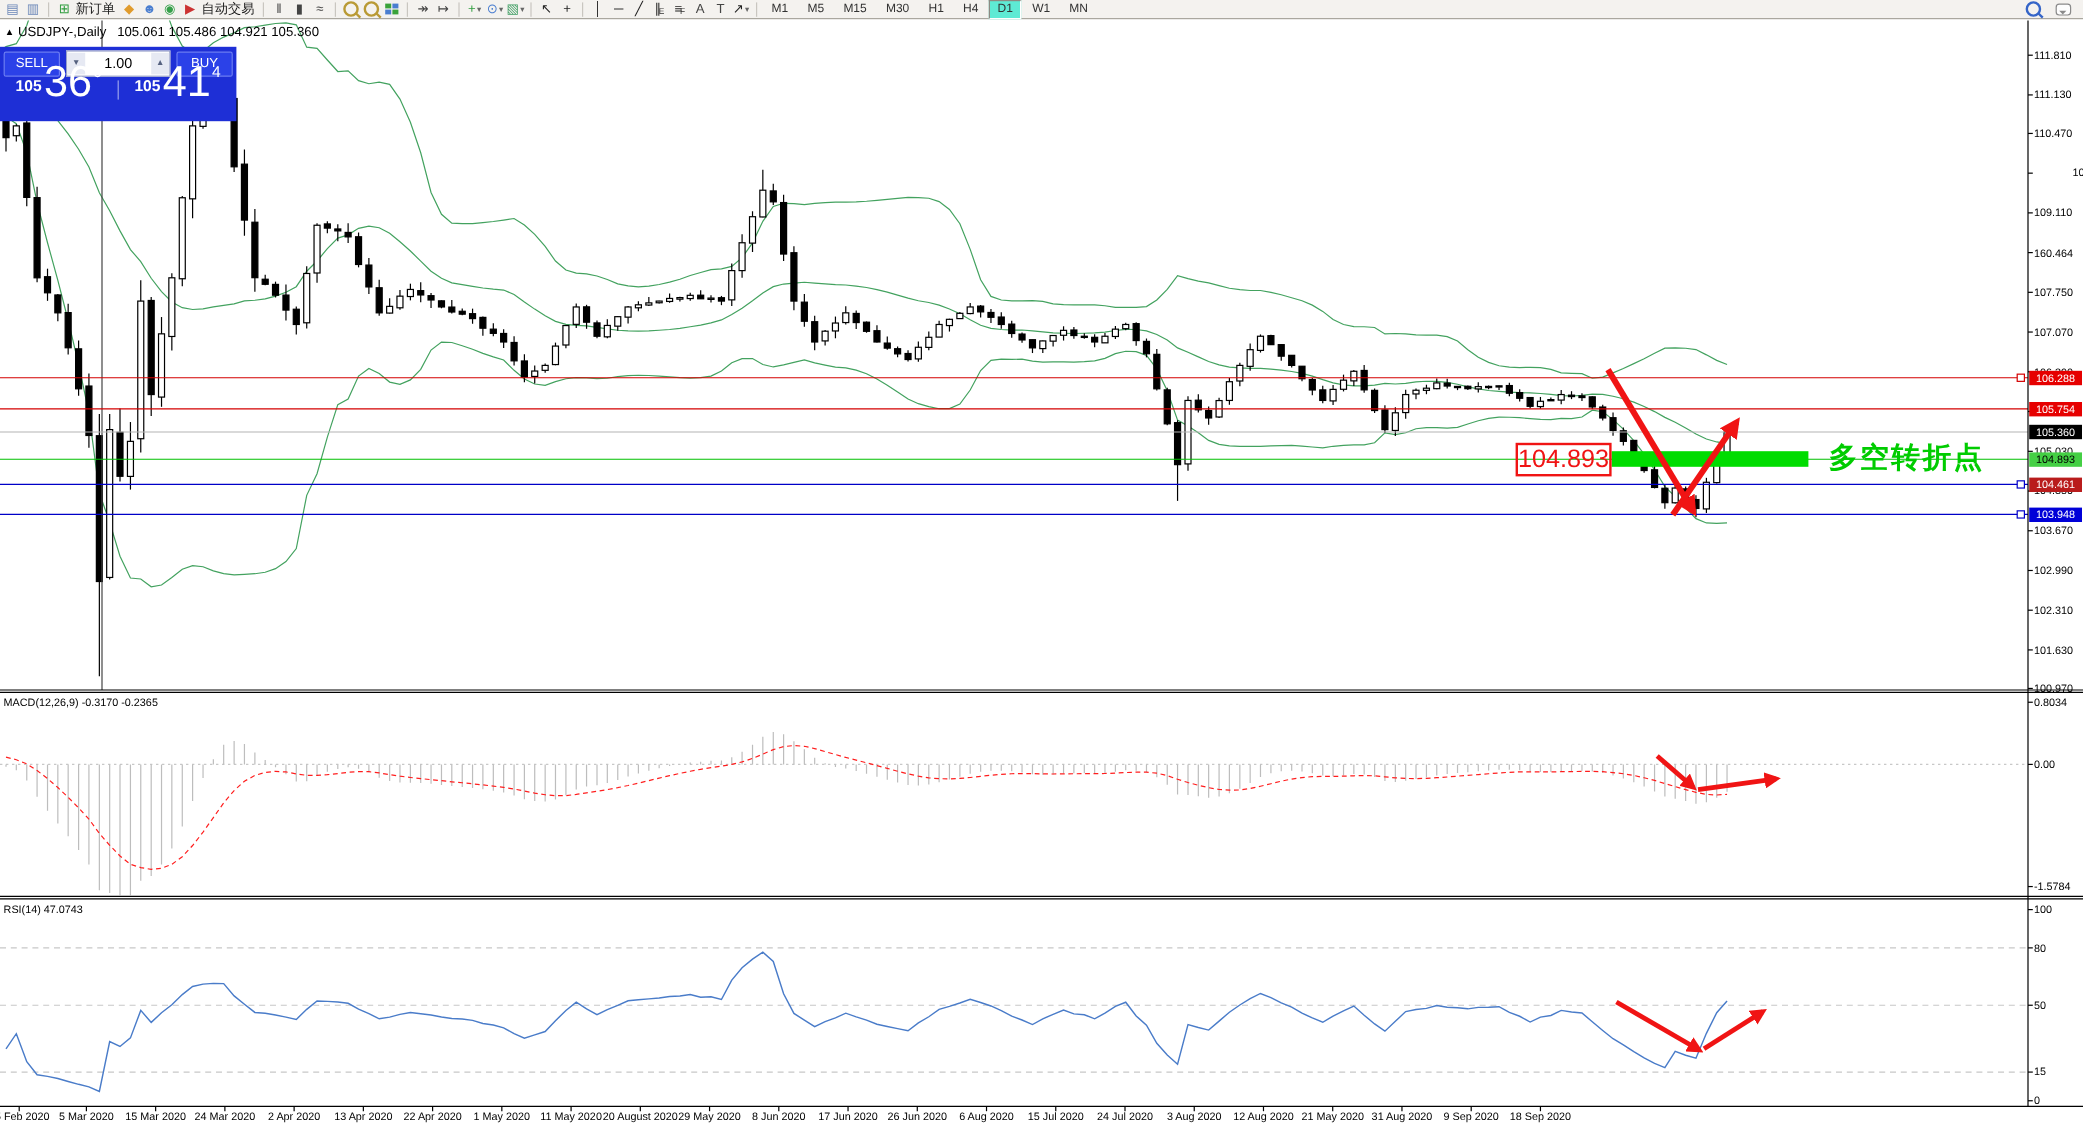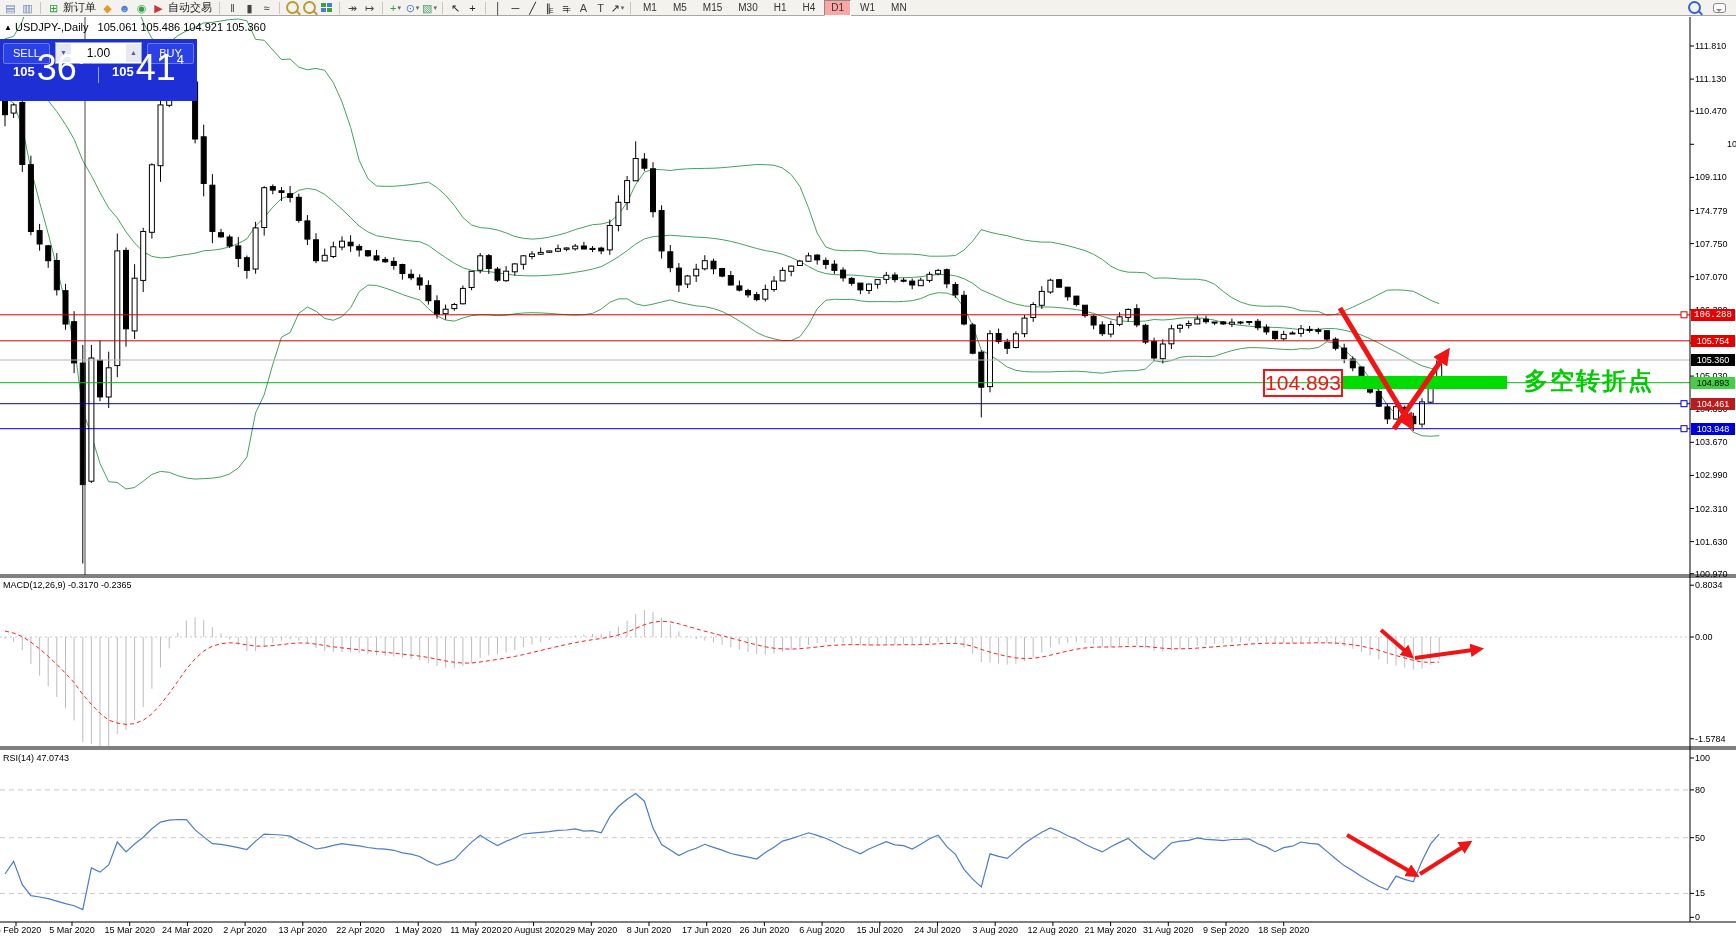--- a/index.html
+++ b/index.html
@@ -11,21 +11,21 @@
     border-bottom:1px solid #aaa79f;display:flex;align-items:center;padding:0 2px;z-index:10;box-sizing:border-box;}
   .tbi{height:14px;min-width:15px;display:inline-flex;align-items:center;justify-content:center;
     margin:0 1px;color:#555;cursor:default;}
   .tbi .g{font-size:11px;line-height:12px;}
   .tblabel{font-size:11px;color:#1a1a1a;margin:0 3px 0 1px;white-space:nowrap;}
   .tbsep{width:1px;height:12px;background:#c9c6c0;margin:0 4px;flex:0 0 auto;}
   .caret{font-size:7px;color:#666;margin-left:1px;}
   .sub{font-size:7px;color:#333;margin-left:-2px;margin-top:5px;}
   .tf{font-size:10px;padding:0 6px;height:14px;line-height:14px;color:#333;margin:0 1px;
     border:1px solid transparent;}
-  .tf.active{background:#fca5a5;border-top:1px solid #8d8a82;border-left:1px solid #8d8a82;
+  .tf.active{background:#5eead4;border-top:1px solid #8d8a82;border-left:1px solid #8d8a82;
     border-bottom:1px solid #fff;border-right:1px solid #fff;}
   .ic-mag{width:9px;height:9px;border:2px solid #b99a35;border-radius:50%;position:relative;
     display:inline-block;font-size:8px;line-height:8px;text-align:center;color:#444;font-weight:bold;}
   .ic-mag:after{content:"";position:absolute;width:5px;height:2px;background:#b99a35;
     right:-4px;bottom:-2px;transform:rotate(45deg);}
   .ic-mag.blue{border-color:#3565c8;}.ic-mag.blue:after{background:#3565c8;}
   .ic-bubble{width:11px;height:8px;border:1px solid #8a8a8a;border-radius:3px;position:relative;display:inline-block;background:#fdfdfd;}
   .ic-bubble:after{content:"";position:absolute;left:2px;bottom:-3px;border:3px solid transparent;border-top-color:#8a8a8a;}
   .ic-grid{display:inline-grid;grid-template-columns:5px 5px;grid-gap:1px;}
   .ic-grid i{width:5px;height:4px;display:block;}
@@ -819,41 +819,41 @@
   <div class="panelabel" style="left:3px;top:580px;">MACD(12,26,9) -0.3170 -0.2365</div>
   <div class="panelabel" style="left:3px;top:753px;">RSI(14) 47.0743</div>
 
   <div id="price-note">104.893</div>
   <div id="cjk-note">多空转折点</div>
 <div class="ptick" style="top: 46px;">111.810</div>
       <div class="ptick" style="top: 79.1px;">111.130</div>
       <div class="ptick" style="top: 111.2px;">110.470</div>
       <div class="ptick" style="top: 144.3px; margin-left: 32px;">109.790</div>
       <div class="ptick" style="top: 177.4px;">109.110</div>
-      <div class="ptick" style="top: 210.5px;">174.779</div>
+      <div class="ptick" style="top: 210.5px;">160.464</div>
       <div class="ptick" style="top: 243.6px;">107.750</div>
       <div class="ptick" style="top: 276.7px;">107.070</div>
       <div class="ptick" style="top: 309.8px;">106.390</div>
       <div class="ptick" style="top: 342.9px;">105.710</div>
       <div class="ptick" style="top: 376.1px;">105.030</div>
       <div class="ptick" style="top: 409.2px;">104.350</div>
       <div class="ptick" style="top: 442.3px;">103.670</div>
       <div class="ptick" style="top: 475.4px;">102.990</div>
       <div class="ptick" style="top: 508.5px;">102.310</div>
       <div class="ptick" style="top: 541.6px;">101.630</div>
       <div class="ptick" style="top: 573.7px;">100.970</div>
       <div class="stick" style="top: 585.2px;">0.8034</div>
       <div class="stick" style="top: 637px;">0.00</div>
       <div class="stick" style="top: 738.8px;">-1.5784</div>
       <div class="stick" style="top: 758px;">100</div>
       <div class="stick" style="top: 789.9px;">80</div>
       <div class="stick" style="top: 837.7px;">50</div>
       <div class="stick" style="top: 893.4px;">15</div>
       <div class="stick" style="top: 917.3px;">0</div>
-      <div class="plabel" style="top: 314.8px; background: rgb(230, 0, 0); color: rgb(255, 255, 255); font-family: Liberation Mono, monospace;">106.288</div>
+      <div class="plabel" style="top: 314.8px; background: rgb(230, 0, 0); color: rgb(255, 255, 255);">106.288</div>
       <div class="plabel" style="top: 340.8px; background: rgb(230, 0, 0); color: rgb(255, 255, 255);">105.754</div>
       <div class="plabel" style="top: 360px; background: rgb(0, 0, 0); color: rgb(255, 255, 255);">105.360</div>
       <div class="plabel" style="top: 382.7px; background: rgb(68, 207, 68); color: rgb(0, 0, 0);">104.893</div>
       <div class="plabel" style="top: 403.7px; background: #b91c1c; color: rgb(255, 255, 255);">104.461</div>
       <div class="plabel" style="top: 428.7px; background: rgb(0, 0, 216); color: rgb(255, 255, 255);">103.948</div>
       <div class="dlabel" style="left: 16px;">25 Feb 2020</div>
       <div class="dlabel" style="left: 72px;">5 Mar 2020</div>
       <div class="dlabel" style="left: 129.7px;">15 Mar 2020</div>
       <div class="dlabel" style="left: 187.4px;">24 Mar 2020</div>
       <div class="dlabel" style="left: 245.1px;">2 Apr 2020</div>

